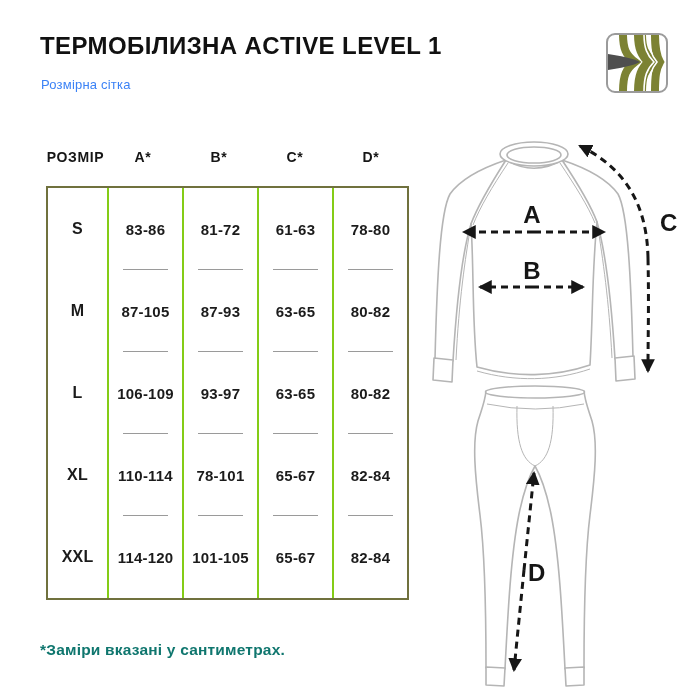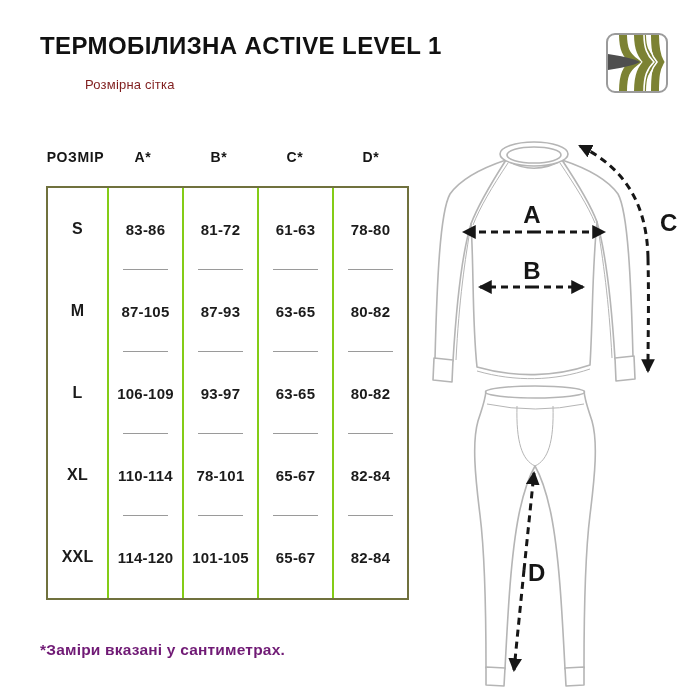--- a/index.html
+++ b/index.html
@@ -9,21 +9,21 @@
     overflow:hidden;
   }
   
   .page-title{
     position:absolute;left:40px;top:32px;
     font-size:24px;font-weight:800;letter-spacing:.4px;color:#111;
     white-space:nowrap;
   }
   .page-subtitle{
     position:absolute;left:41px;top:77px;
-    font-size:13px;font-weight:400;color:#7f1d1d;letter-spacing:.2px;margin-left:44px;
+    font-size:13px;font-weight:400;color:#3b82f6;letter-spacing:.2px;
   }
   .brand-logo{position:absolute;left:606px;top:33px;width:62px;height:60px;}
   
   .table-header{
     position:absolute;left:46px;top:144px;width:363px;height:26px;
     display:grid;grid-template-columns:59px repeat(4,1fr);
     font-size:14px;font-weight:bold;letter-spacing:.6px;
   }
   .table-header .hcell{display:flex;align-items:center;justify-content:center;}
   .size-table{
@@ -37,21 +37,21 @@
     font-weight:bold;font-size:15px;color:#1b1b1b;letter-spacing:.2px;
   }
   .cell.size{font-size:16px;}
   .cell.val{border-left:2px solid #84cc16;}
   .cell.divider::after{
     content:"";position:absolute;left:19%;bottom:0;width:62%;height:1px;background:#9a9a9a;
   }
   
   .footnote{
     position:absolute;left:40px;top:641px;
-    font-size:15.5px;font-weight:bold;letter-spacing:.2px;color:#701a75;
+    font-size:15.5px;font-weight:bold;letter-spacing:.2px;color:#0f766e;
   }
   
   .garment-diagram{position:absolute;left:420px;top:130px;width:280px;height:560px;}
   .garment{stroke:#b5b5b5;stroke-width:1.6;fill:#ffffff;stroke-linejoin:round;}
   .seam{stroke:#b5b5b5;stroke-width:1;fill:none;}
   .meas{stroke:#161616;stroke-width:3;fill:none;stroke-dasharray:7 5;}
   .meas-label{font-family:"Liberation Sans","DejaVu Sans",sans-serif;
     font-size:24px;font-weight:bold;fill:#161616;}
 </style>
 </head>

